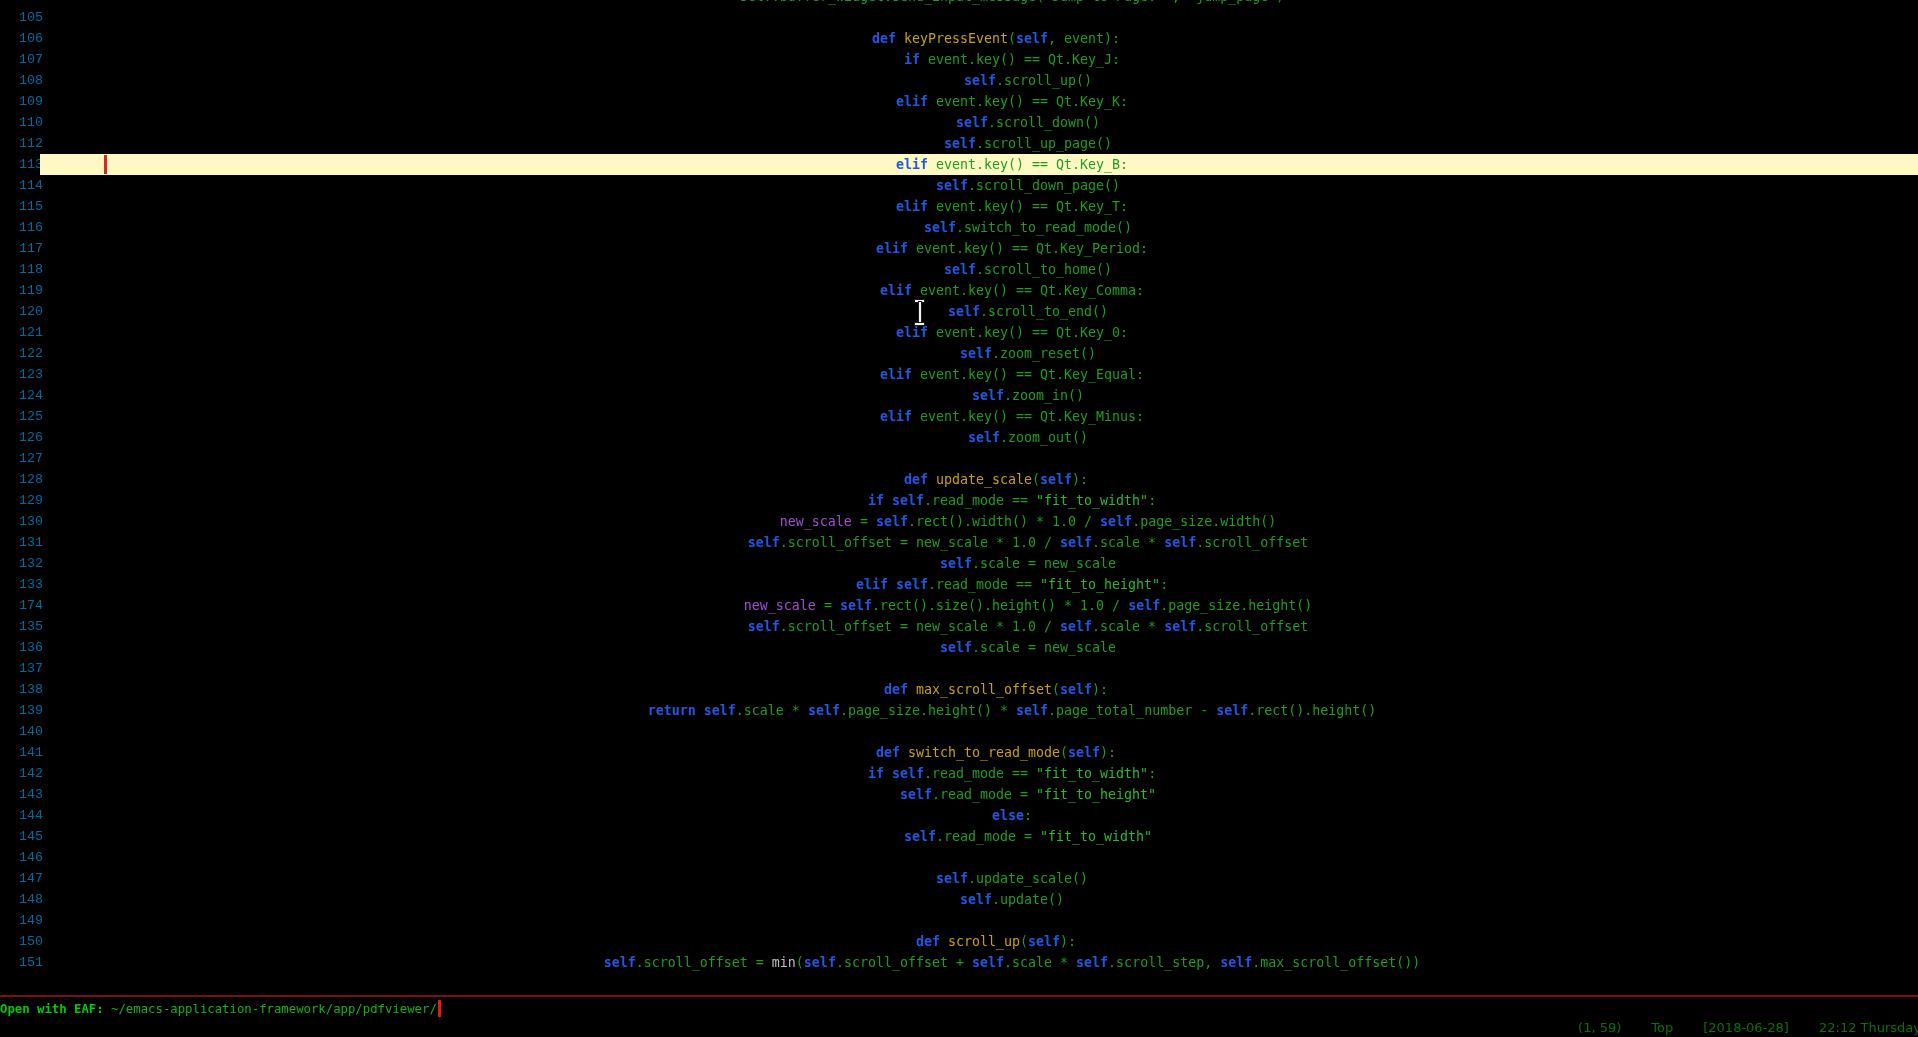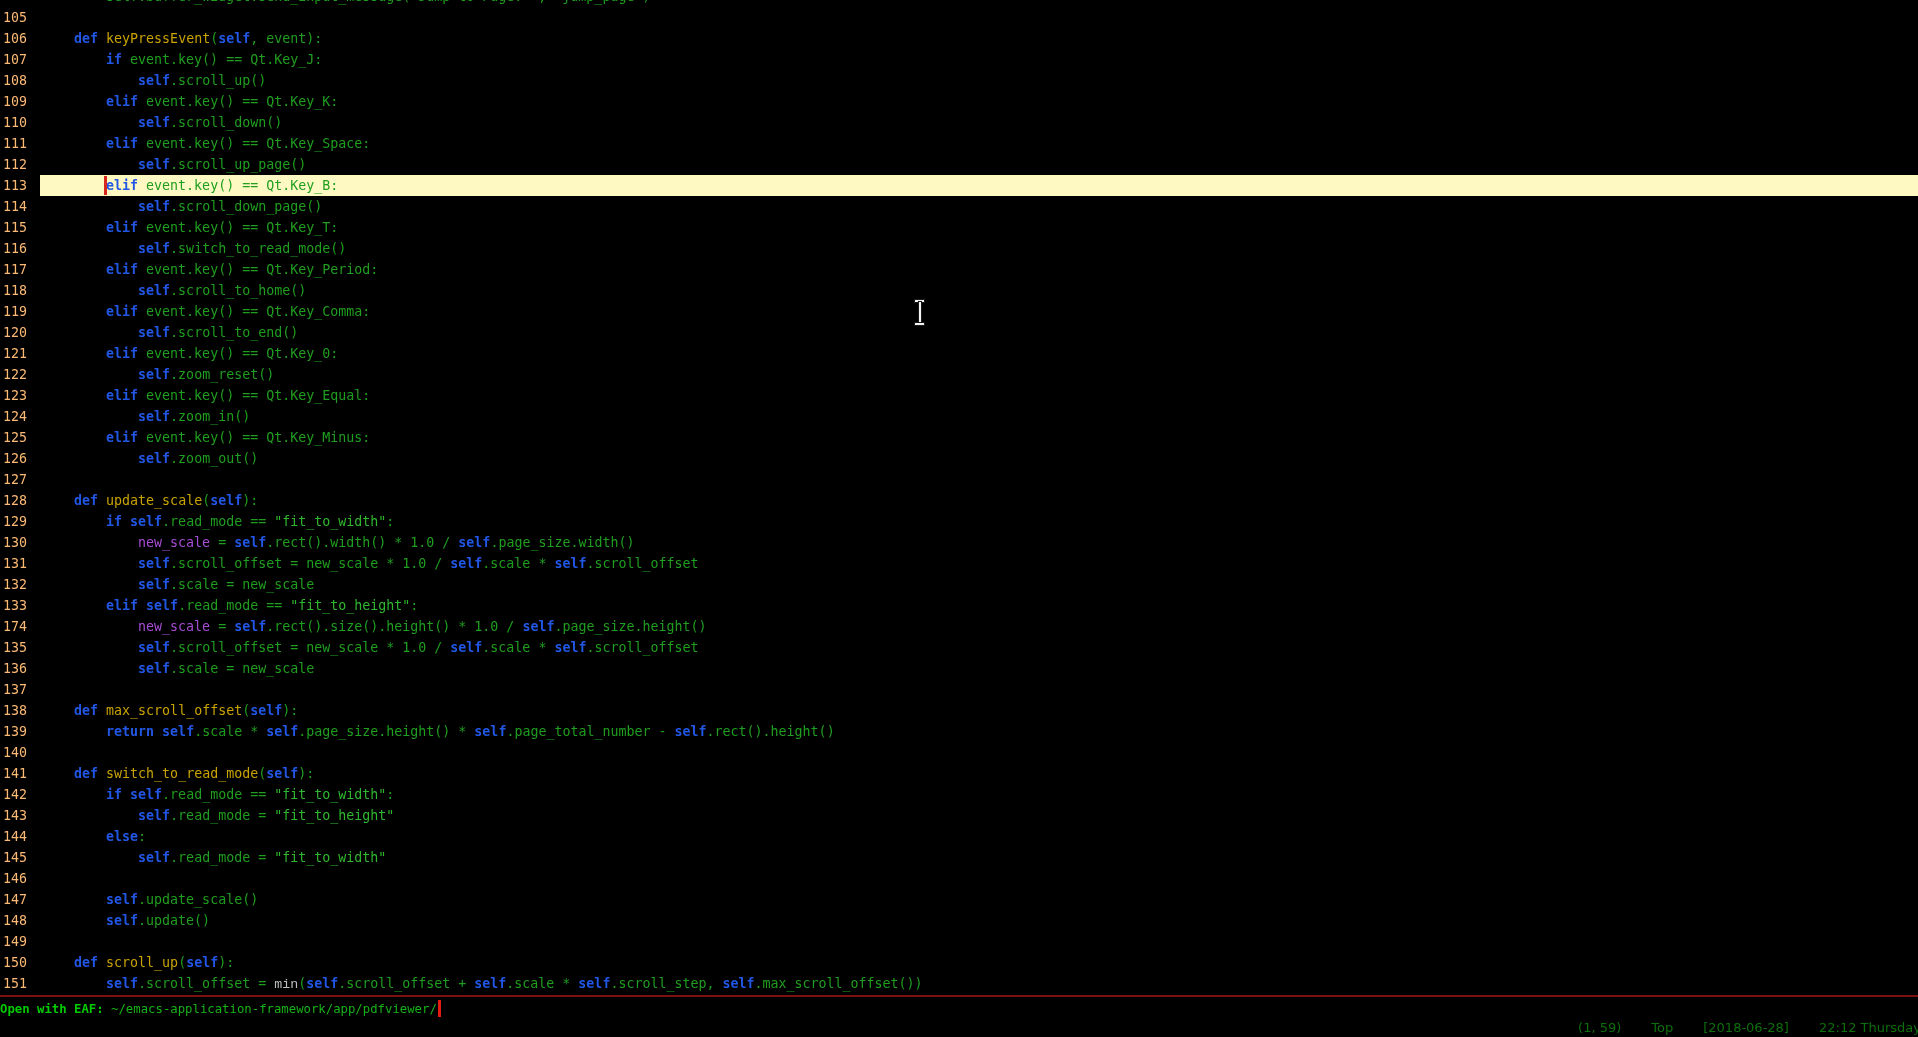--- a/index.html
+++ b/index.html
@@ -9,36 +9,37 @@
   }
   
   #code{position:absolute;top:0;left:0;right:0;}
   .row{
     display:flex;height:21px;line-height:21px;white-space:pre;
     font-family:"DejaVu Sans Mono",monospace;font-size:13.3px;
   }
   .row.partial{height:7px;overflow:hidden;}
   .row.partial .content > div{margin-top:-14px;}
   .gutter{
-    flex:0 0 40px;width:40px;box-sizing:border-box;padding-left:3px;
-    color:#fdba74;
+    flex:0 0 40px;width:40px;box-sizing:border-box;padding-left:19px;
+    color:#0369a1;
+    font-family:Liberation Mono, monospace;
   }
-  .content{flex:1 1 auto;position:relative;padding-left:2px;box-sizing:border-box;}
+  .content{flex:1 1 auto;position:relative;padding-left:2px;box-sizing:border-box;text-align:center;}
   .row.current .content{background:#fef9c3;}
   .line-cursor{
     position:absolute;left:64px;top:1px;bottom:1px;width:3px;
     background:#d8271c;
   }
   
   .t-c{color:#1f9e1f;}
   .t-k{color:#2257e6;font-weight:bold;}
   .t-f{color:#c9a300;}
   .t-s{color:#2fb82f;}
   .t-v{color:#a64cd6;}
-  .t-b{color:#bdbdbd;font-family:Liberation Mono, monospace;}
+  .t-b{color:#bdbdbd;}
   
   .modeline{
     position:absolute;left:0;right:0;top:995px;height:2px;
     background:#7a1212;
   }
   
   .minibuffer{
     position:absolute;left:0;top:998px;height:21px;display:flex;align-items:center;
     font-family:"DejaVu Sans Mono",monospace;font-size:12.3px;white-space:pre;text-decoration:underline;
   }
@@ -58,21 +59,20 @@
 <body>
 
 <div id="code">
     <div class="row partial"><span class="gutter"></span><span class="content"><div><span class="t-c">        self.buffer_widget.send_input_message("Jump to Page: ", "jump_page")</span></div></span></div>
     <div class="row"><span class="gutter">105</span><span class="content"></span></div>
     <div class="row"><span class="gutter">106</span><span class="content"><span class="t-c">    </span><span class="t-k">def</span><span class="t-c"> </span><span class="t-f">keyPressEvent</span><span class="t-c">(</span><span class="t-k">self</span><span class="t-c">, event):</span></span></div>
     <div class="row"><span class="gutter">107</span><span class="content"><span class="t-c">        </span><span class="t-k">if</span><span class="t-c"> event.key() == Qt.Key_J:</span></span></div>
     <div class="row"><span class="gutter">108</span><span class="content"><span class="t-c">            </span><span class="t-k">self</span><span class="t-c">.scroll_up()</span></span></div>
     <div class="row"><span class="gutter">109</span><span class="content"><span class="t-c">        </span><span class="t-k">elif</span><span class="t-c"> event.key() == Qt.Key_K:</span></span></div>
     <div class="row"><span class="gutter">110</span><span class="content"><span class="t-c">            </span><span class="t-k">self</span><span class="t-c">.scroll_down()</span></span></div>
-    <div class="row"><span class="gutter">111</span><span class="content"><span class="t-c">        </span><span class="t-k">elif</span><span class="t-c"> event.key() == Qt.Key_Space:</span></span></div>
     <div class="row"><span class="gutter">112</span><span class="content"><span class="t-c">            </span><span class="t-k">self</span><span class="t-c">.scroll_up_page()</span></span></div>
     <div class="row current"><span class="gutter">113</span><span class="content"><span class="t-c">        </span><span class="t-k">elif</span><span class="t-c"> event.key() == Qt.Key_B:</span><div class="line-cursor"></div></span></div>
     <div class="row"><span class="gutter">114</span><span class="content"><span class="t-c">            </span><span class="t-k">self</span><span class="t-c">.scroll_down_page()</span></span></div>
     <div class="row"><span class="gutter">115</span><span class="content"><span class="t-c">        </span><span class="t-k">elif</span><span class="t-c"> event.key() == Qt.Key_T:</span></span></div>
     <div class="row"><span class="gutter">116</span><span class="content"><span class="t-c">            </span><span class="t-k">self</span><span class="t-c">.switch_to_read_mode()</span></span></div>
     <div class="row"><span class="gutter">117</span><span class="content"><span class="t-c">        </span><span class="t-k">elif</span><span class="t-c"> event.key() == Qt.Key_Period:</span></span></div>
     <div class="row"><span class="gutter">118</span><span class="content"><span class="t-c">            </span><span class="t-k">self</span><span class="t-c">.scroll_to_home()</span></span></div>
     <div class="row"><span class="gutter">119</span><span class="content"><span class="t-c">        </span><span class="t-k">elif</span><span class="t-c"> event.key() == Qt.Key_Comma:</span></span></div>
     <div class="row"><span class="gutter">120</span><span class="content"><span class="t-c">            </span><span class="t-k">self</span><span class="t-c">.scroll_to_end()</span></span></div>
     <div class="row"><span class="gutter">121</span><span class="content"><span class="t-c">        </span><span class="t-k">elif</span><span class="t-c"> event.key() == Qt.Key_0:</span></span></div>

